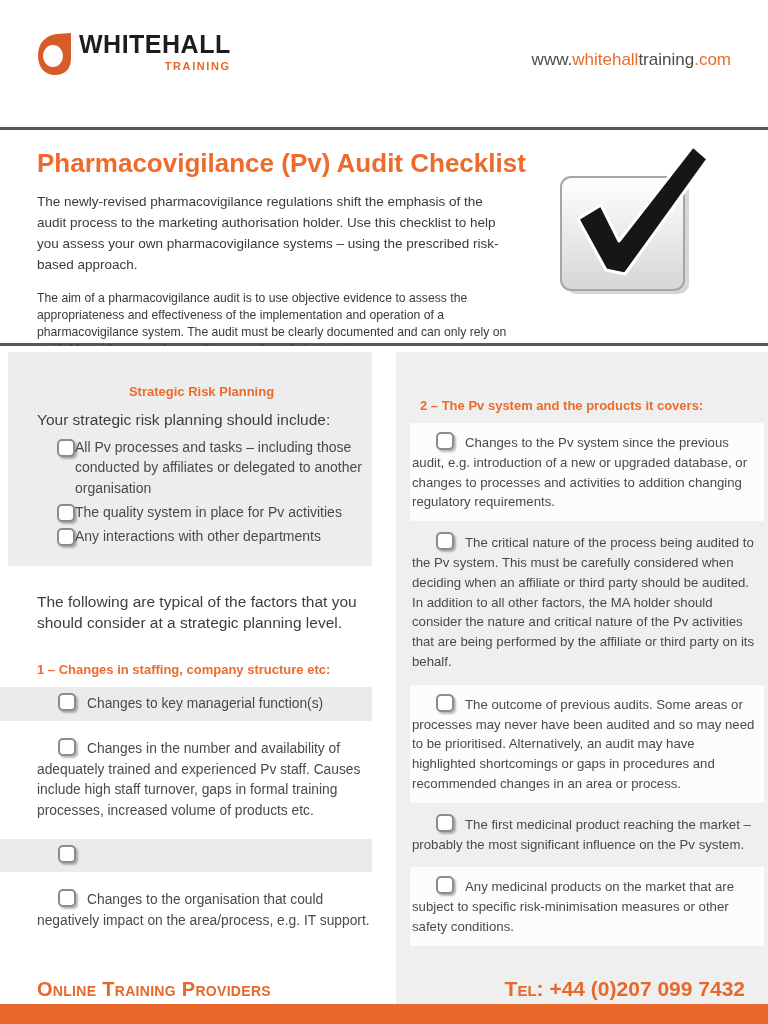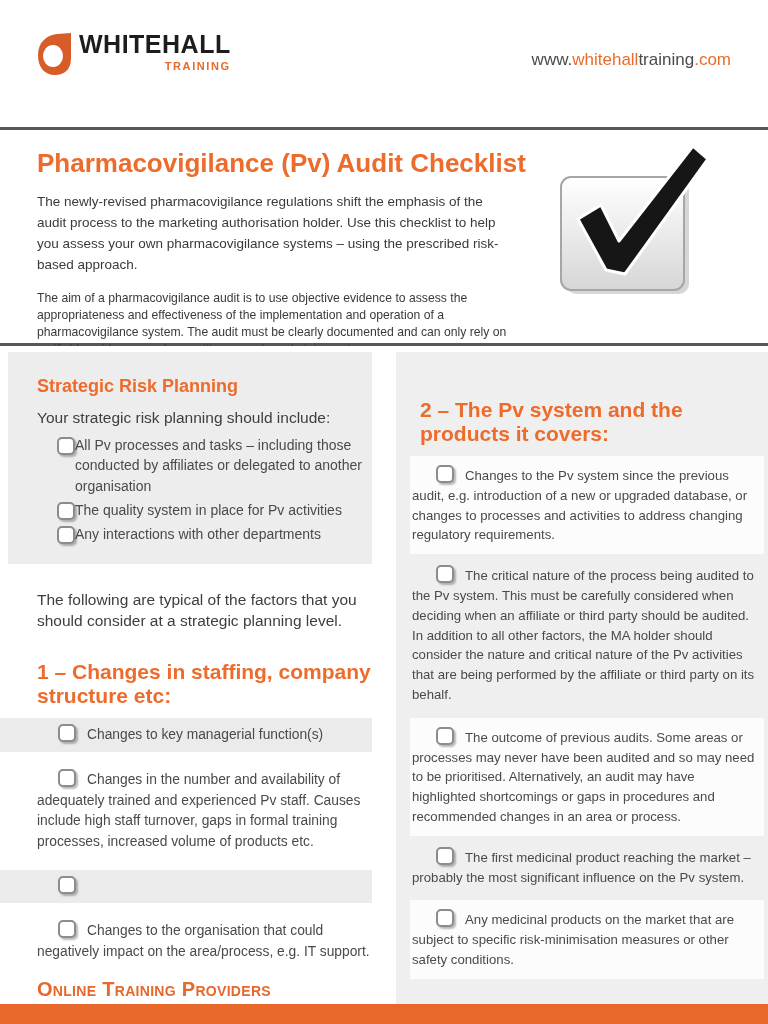--- a/index.html
+++ b/index.html
@@ -26,35 +26,35 @@
   .intro-p1 { width:470px; font-size:13.5px; line-height:1.55; color:#3a3a3c; margin:0 0 14px 0; }
   .intro-p2 { width:472px; font-size:12.2px; line-height:1.4; color:#3a3a3c; margin:0; }
   .checkgfx { position:absolute; left:548px; top:10px; }
 
   
   .main { position:relative; height:658px; background:#fff; }
   .col-left { position:absolute; left:0; top:6px; width:372px; }
   .col-right { position:absolute; left:396px; top:6px; width:372px; height:652px; background:#EFEFEF; box-sizing:border-box; }
 
   .graybox { margin-left:8px; width:364px; box-sizing:border-box; background:#EDEDED; padding:20px 6px 16px 29px; }
-  .strategic-heading { font-size:18px; font-weight:bold; color:#ED6B2B; margin:4px 0 6px 0; }
+  .strategic-heading { font-size:13px; font-weight:bold; color:#ED6B2B; margin:12px 0 6px 0;text-align:center; }
   .strategic-sub { font-size:15.5px; color:#3e3e40; margin:12px 0 8px 0; }
   .srow { display:flex; margin:0 0 4px 20px; font-size:14px; line-height:1.45; color:#4a4a4c; }
   .srow .cb { flex:0 0 auto; margin-top:2px; }
   .srow .stext { flex:1; }
 
   .cb {
     display:inline-block; width:14px; height:14px; background:#fff;
     border:2px solid #8c8c8c; border-radius:5px;
     box-shadow:2px 2px 2px rgba(0,0,0,0.28);
   }
   p .cb { vertical-align:-3px; margin-right:11px; }
 
   .note { margin:26px 0 16px 37px; width:320px; font-size:15.5px; line-height:1.35; color:#3e3e40; }
-  .sec-heading { font-size:21px; font-weight:bold; color:#ED6B2B; margin:28px 0 10px 37px; }
+  .sec-heading { font-size:13px; font-weight:bold; color:#ED6B2B; margin:28px 0 10px 37px; }
 
   .citem {
     box-sizing:border-box; width:372px; margin:0 0 11px 0;
     padding:6px 0 6px 37px; text-indent:21px;
     font-size:13.8px; line-height:1.5; color:#4a4a4c;
   }
   .citem.band { background:#EBEBEB; }
 
   .col-right .sec-heading { margin:46px 0 10px 24px; }
   .ritem {
@@ -111,21 +111,21 @@
       <path d="M30,79 L53,65 L71,101 L145,6 L160,19 L77,134 L58,130 Z" fill="#161616" stroke="#ffffff" stroke-width="3" stroke-linejoin="round"></path>
     </svg>
   </div>
 
   <div class="divider"></div>
 
   <div class="main">
 
     <div class="col-right">
       <div class="sec-heading">2 – The Pv system and the products it covers:</div>
-      <p class="ritem wband"><span class="cb"></span><span>Changes to the Pv system since the previous audit, e.g. introduction of a new or upgraded database, or changes to processes and activities to address changing regulatory requirements.</span></p>
+      <p class="ritem wband"><span class="cb"></span><span>Changes to the Pv system since the previous audit, e.g. introduction of a new or upgraded database, or changes to processes and activities to addition changing regulatory requirements.</span></p>
       <p class="ritem plain"><span class="cb"></span><span>The critical nature of the process being audited to the Pv system. This must be carefully considered when deciding when an affiliate or third party should be audited. In addition to all other factors, the MA holder should consider the nature and critical nature of the Pv activities that are being performed by the affiliate or third party on its behalf.</span></p>
       <p class="ritem wband"><span class="cb"></span><span>The outcome of previous audits. Some areas or processes may never have been audited and so may need to be prioritised. Alternatively, an audit may have highlighted shortcomings or gaps in procedures and recommended changes in an area or process.</span></p>
       <p class="ritem plain"><span class="cb"></span><span>The first medicinal product reaching the market – probably the most significant influence on the Pv system.</span></p>
       <p class="ritem wband"><span class="cb"></span><span>Any medicinal products on the market that are subject to specific risk-minimisation measures or other safety conditions.</span></p>
     </div>
 
     <div class="col-left">
       <div class="graybox">
         <div class="strategic-heading">Strategic Risk Planning</div>
         <p class="strategic-sub">Your strategic risk planning should include:</p>
@@ -147,17 +147,18 @@
 
       <div class="sec-heading">1 – Changes in staffing, company structure etc:</div>
       <p class="citem band"><span class="cb"></span><span>Changes to key managerial function(s)</span></p>
       <p class="citem"><span class="cb"></span><span>Changes in the number and availability of adequately trained and experienced Pv staff. Causes include high staff turnover, gaps in formal training processes, increased volume of products etc.</span></p>
       <p class="citem band"><span class="cb"></span></p>
       <p class="citem"><span class="cb"></span><span>Changes to the organisation that could negatively impact on the area/process, e.g. IT support.</span></p>
     </div>
 
     <div class="footer-row">
       <div class="footer-left">Online Training Providers</div>
+      <div class="footer-right">Tel: +44 (0)207 099 7432</div>
     </div>
   </div>
 
   <div class="orange-bar"></div>
 </div>
 
 </body></html>

